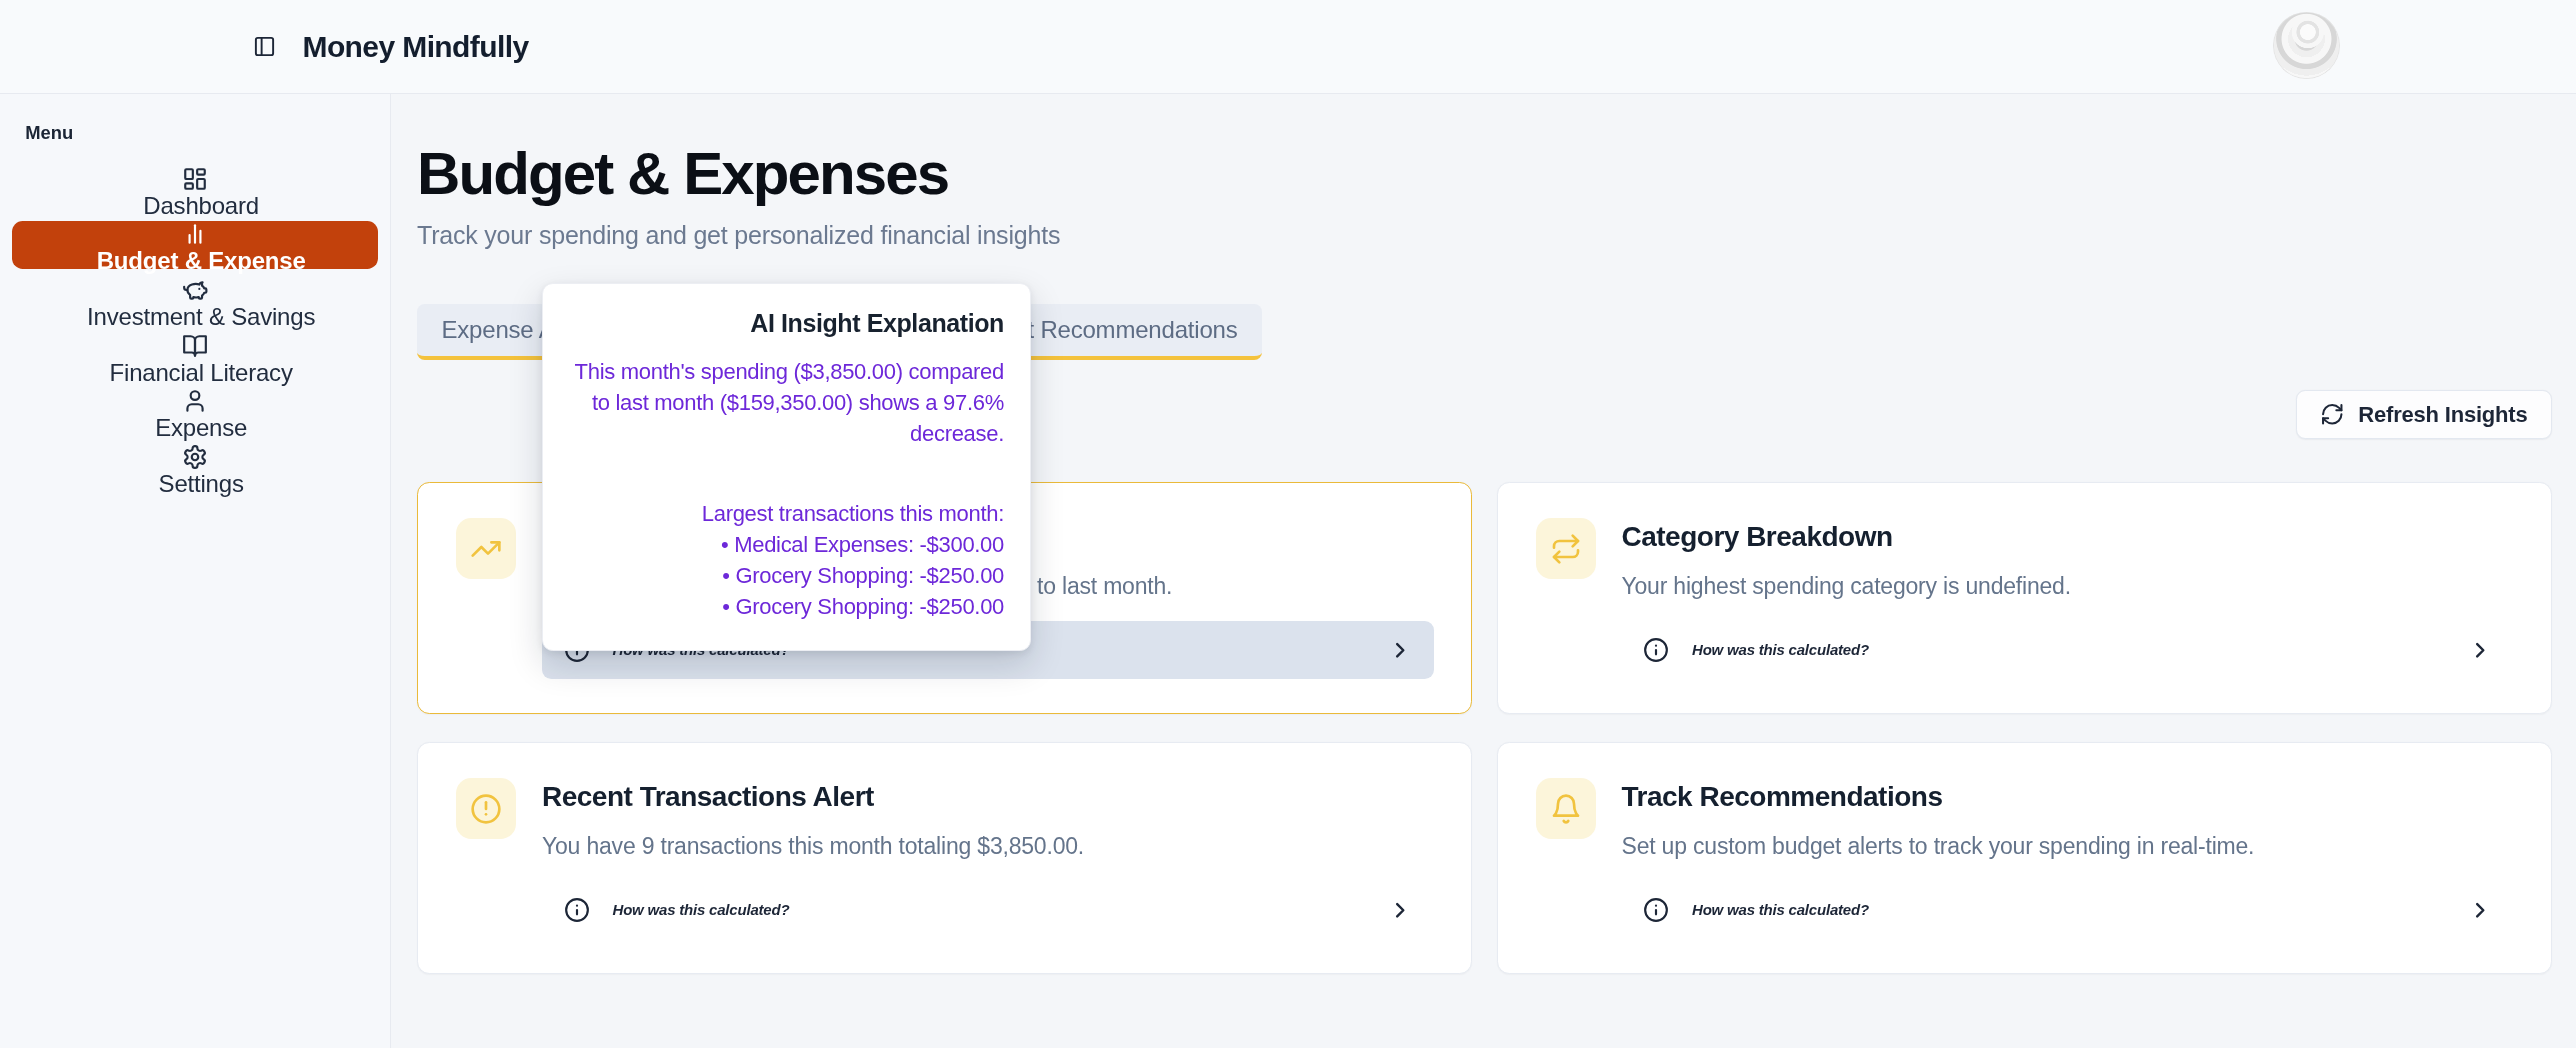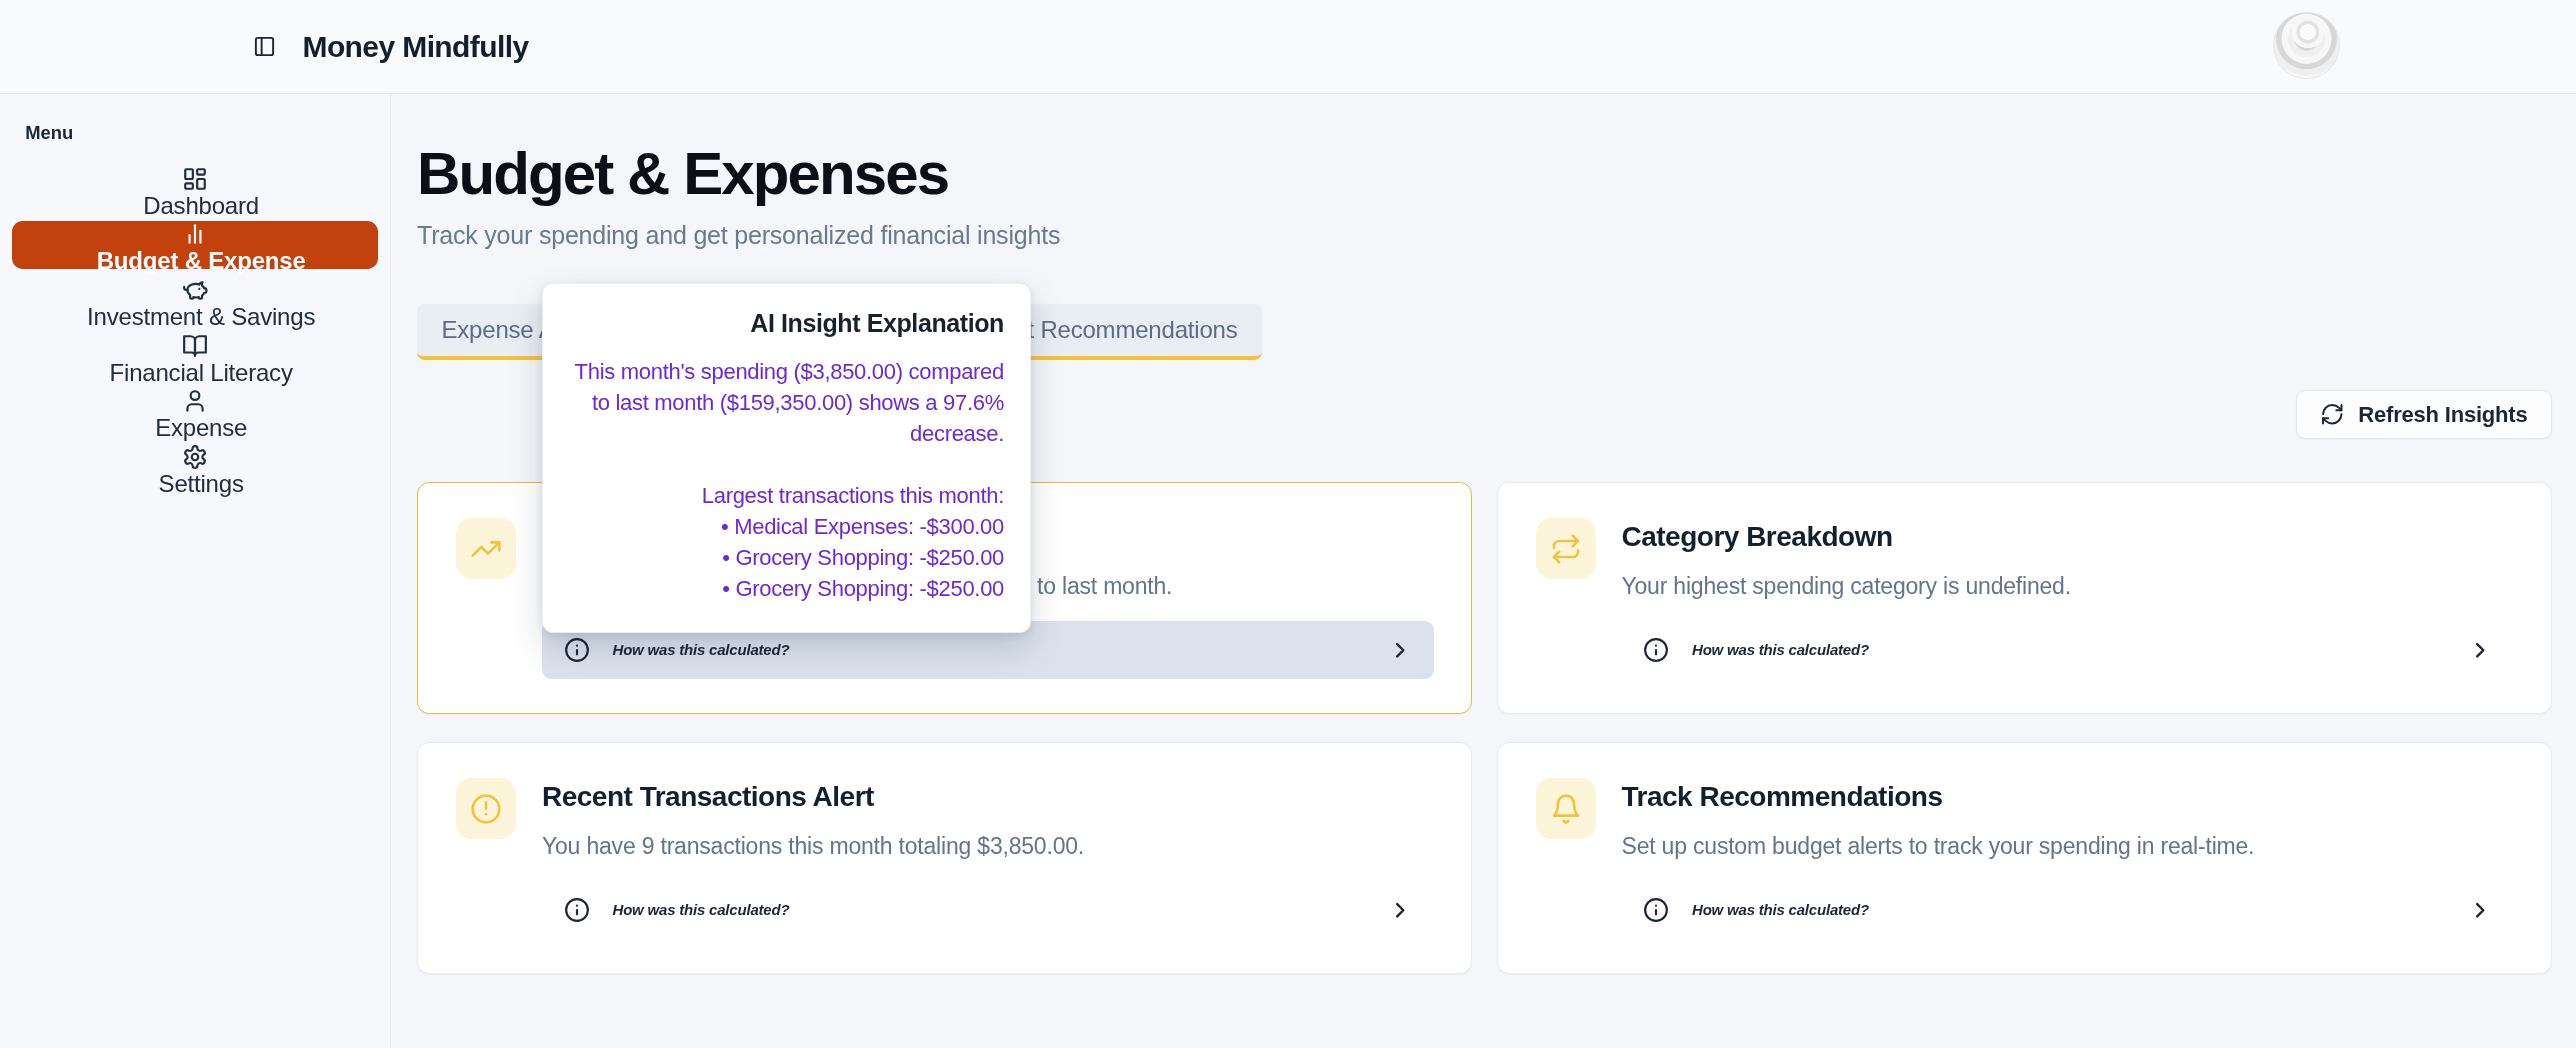--- a/index.html
+++ b/index.html
@@ -63,21 +63,21 @@
   .calc-row.hl { background:#dbe2ed; }
   .calc-label { margin-left:23px; font-size:15px; font-weight:600; letter-spacing:-0.2px;font-style:italic; }
   .calc-chevron { margin-left:auto; display:flex; color:#1d2637; }
 
   
   .ai-tooltip { position:absolute; left:542px; top:283px; width:489px; min-height:337px; background:#ffffff;
                 border:0.8px solid #ecEEf3; border-radius:10.7px; padding:24.5px 26px 28px 26px; z-index:30;
                 box-shadow:0 14px 34px rgba(15,23,42,.16), 0 2.3px 7.7px rgba(15,23,42,.08); overflow:hidden;text-align:right; }
   .tt-title { font-size:25px; font-weight:700; letter-spacing:-0.4px; color:#18222f; }
   .tt-body { margin-top:18.4px; font-size:22px; line-height:31px; color:#6d28d9; letter-spacing:-0.3px; white-space:pre; }
-  .tt-body + .tt-body { margin-top:31px; }
+  .tt-body + .tt-body { margin-top:49px; }
 
   svg { display:block; }
 </style>
 </head>
 <body>
 
 <div class="page">
 
   <div class="header">
     <button class="toggle-btn">

